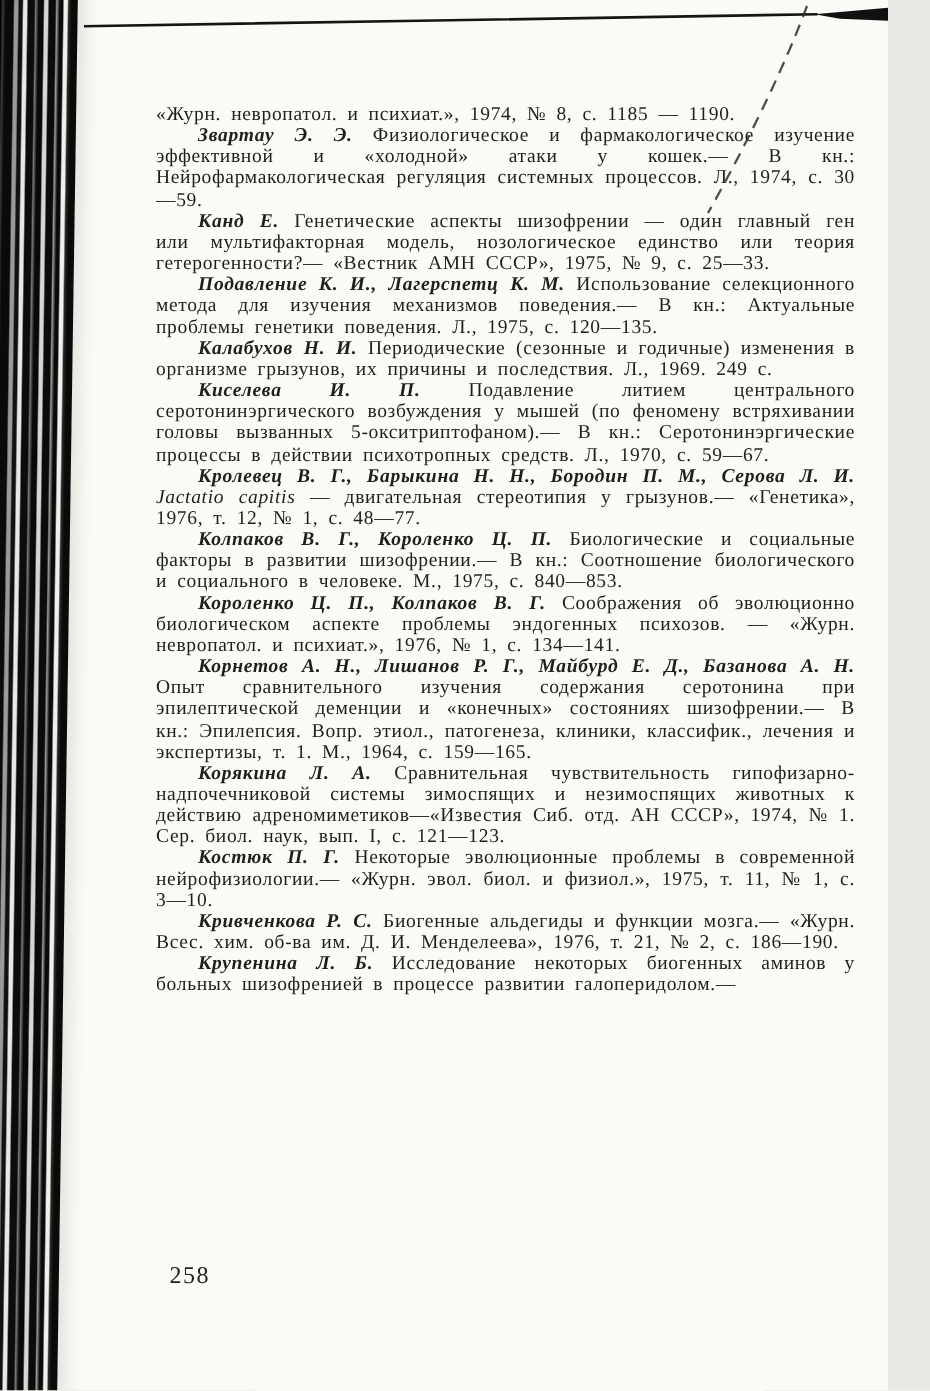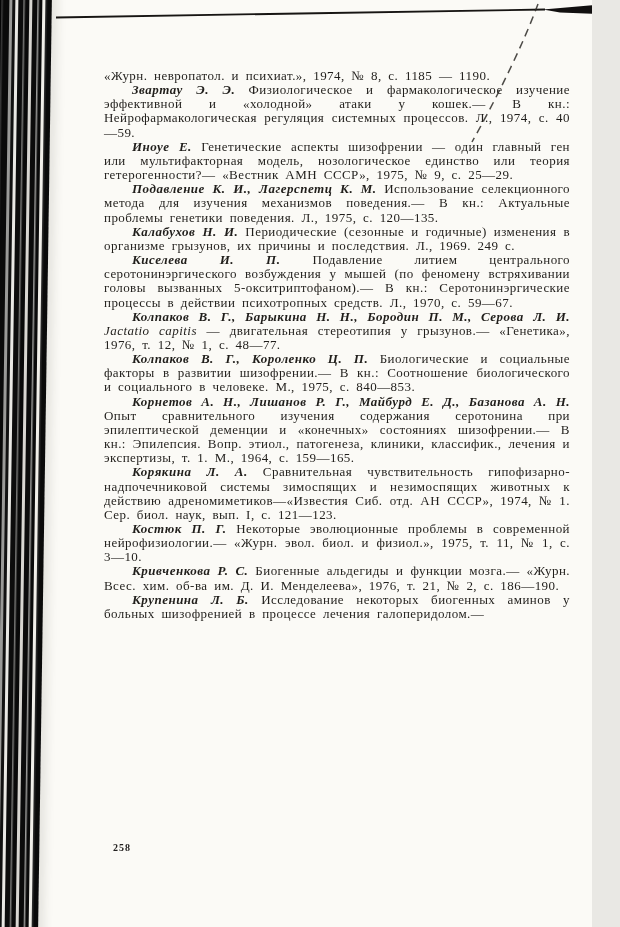--- a/index.html
+++ b/index.html
@@ -69,54 +69,54 @@
   }
   .textcol p.entry.continuation {
     text-indent: 0;
   }
   .textcol b { font-weight: bold; letter-spacing: 0.5px; font-style: italic; }
   .textcol i { font-style: italic; }
   .pageno {
     position: absolute;
     left: 113px;
     top: 842px;
-    font-size: 10px;
+    font-size: 16px;
     letter-spacing: 1px;
     color: #232120;
     z-index: 2;
-    font-weight: bold;
   }
 </style>
 </head>
 <body>
 
 <div class="page">
 
   <div class="binding"></div>
 
   <svg class="marks" viewBox="0 0 620 927" xmlns="http://www.w3.org/2000/svg">
 
     <path d="M56 17.5 L300 13.5 L545 9.5" fill="none" stroke="#171513" stroke-width="1.8"></path>
 
     <polygon points="543,9.5 612,3.5 619,6 597,14 560,12.5" fill="#121010"></polygon>
 
     <path d="M538 4 C 524 42, 500 92, 472 142" fill="none" stroke="#2e2b28" stroke-width="1.5" stroke-dasharray="8 5.5" opacity="0.85"></path>
   </svg>
 
   <main class="textcol">
       <p class="entry continuation"><span>«Журн. невропатол. и психиат.», 1974, № 8, с. 1185 — 1190.</span></p>
-      <p class="entry"><b>Звартау Э. Э.</b> <span>Физиологическое и фармакологическое изучение эффективной и «холодной» атаки у кошек.— В кн.: Нейрофармакологическая регуляция системных процессов. Л., 1974, с. 40—59.</span></p>
-      <p class="entry"><b>Иноуе Е.</b> <span>Генетические аспекты шизофрении — один главный ген или мультифакторная модель, нозологическое единство или теория гетерогенности?— «Вестник АМН СССР», 1975, № 9, с. 25—29.</span></p>
+      <p class="entry"><b>Звартау Э. Э.</b> <span>Физиологическое и фармакологическое изучение эффективной и «холодной» атаки у кошек.— В кн.: Нейрофармакологическая регуляция системных процессов. Л., 1974, с. 30—59.</span></p>
+      <p class="entry"><b>Канд Е.</b> <span>Генетические аспекты шизофрении — один главный ген или мультифакторная модель, нозологическое единство или теория гетерогенности?— «Вестник АМН СССР», 1975, № 9, с. 25—33.</span></p>
       <p class="entry"><b>Подавление К. И., Лагерспетц К. М.</b> <span>Использование селекционного метода для изучения механизмов поведения.— В кн.: Актуальные проблемы генетики поведения. Л., 1975, с. 120—135.</span></p>
       <p class="entry"><b>Калабухов Н. И.</b> <span>Периодические (сезонные и годичные) изменения в организме грызунов, их причины и последствия. Л., 1969. 249 с.</span></p>
       <p class="entry"><b>Киселева И. П.</b> <span>Подавление литием центрального серотонинэргического возбуждения у мышей (по феномену встряхивании головы вызванных 5-окситриптофаном).— В кн.: Серотонинэргические процессы в действии психотропных средств. Л., 1970, с. 59—67.</span></p>
-      <p class="entry"><b>Колпаков В. Г., Барыкина Н. Н., Бородин П. М., Серова Л. И.</b> <i>Jactatio capitis</i> <span>— двигательная стереотипия у грызунов.— «Генетика», 1976, т. 12, № 1, с. 48—77.</span></p>
+      <p class="entry"><b>Кролевец В. Г., Барыкина Н. Н., Бородин П. М., Серова Л. И.</b> <i>Jactatio capitis</i> <span>— двигательная стереотипия у грызунов.— «Генетика», 1976, т. 12, № 1, с. 48—77.</span></p>
       <p class="entry"><b>Колпаков В. Г., Короленко Ц. П.</b> <span>Биологические и социальные факторы в развитии шизофрении.— В кн.: Соотношение биологического и социального в человеке. М., 1975, с. 840—853.</span></p>
+      <p class="entry"><b>Короленко Ц. П., Колпаков В. Г.</b> <span>Соображения об эволюционно биологическом аспекте проблемы эндогенных психозов. — «Журн. невропатол. и психиат.», 1976, № 1, с. 134—141.</span></p>
       <p class="entry"><b>Корнетов А. Н., Лишанов Р. Г., Майбурд Е. Д., Базанова А. Н.</b> <span>Опыт сравнительного изучения содержания серотонина при эпилептической деменции и «конечных» состояниях шизофрении.— В кн.: Эпилепсия. Вопр. этиол., патогенеза, клиники, классифик., лечения и экспертизы, т. 1. М., 1964, с. 159—165.</span></p>
       <p class="entry"><b>Корякина Л. А.</b> <span>Сравнительная чувствительность гипофизарно-надпочечниковой системы зимоспящих и незимоспящих животных к действию адреномиметиков—«Известия Сиб. отд. АН СССР», 1974, № 1. Сер. биол. наук, вып. I, с. 121—123.</span></p>
       <p class="entry"><b>Костюк П. Г.</b> <span>Некоторые эволюционные проблемы в современной нейрофизиологии.— «Журн. эвол. биол. и физиол.», 1975, т. 11, № 1, с. 3—10.</span></p>
       <p class="entry"><b>Кривченкова Р. С.</b> <span>Биогенные альдегиды и функции мозга.— «Журн. Всес. хим. об-ва им. Д. И. Менделеева», 1976, т. 21, № 2, с. 186—190.</span></p>
-      <p class="entry"><b>Крупенина Л. Б.</b> <span>Исследование некоторых биогенных аминов у больных шизофренией в процессе лечения галоперидолом.—</span></p>
+      <p class="entry"><b>Крупенина Л. Б.</b> <span>Исследование некоторых биогенных аминов у больных шизофренией в процессе развитии галоперидолом.—</span></p>
     </main>
 
   <div class="pageno">258</div>
 
 </div>
 
 </body></html>

